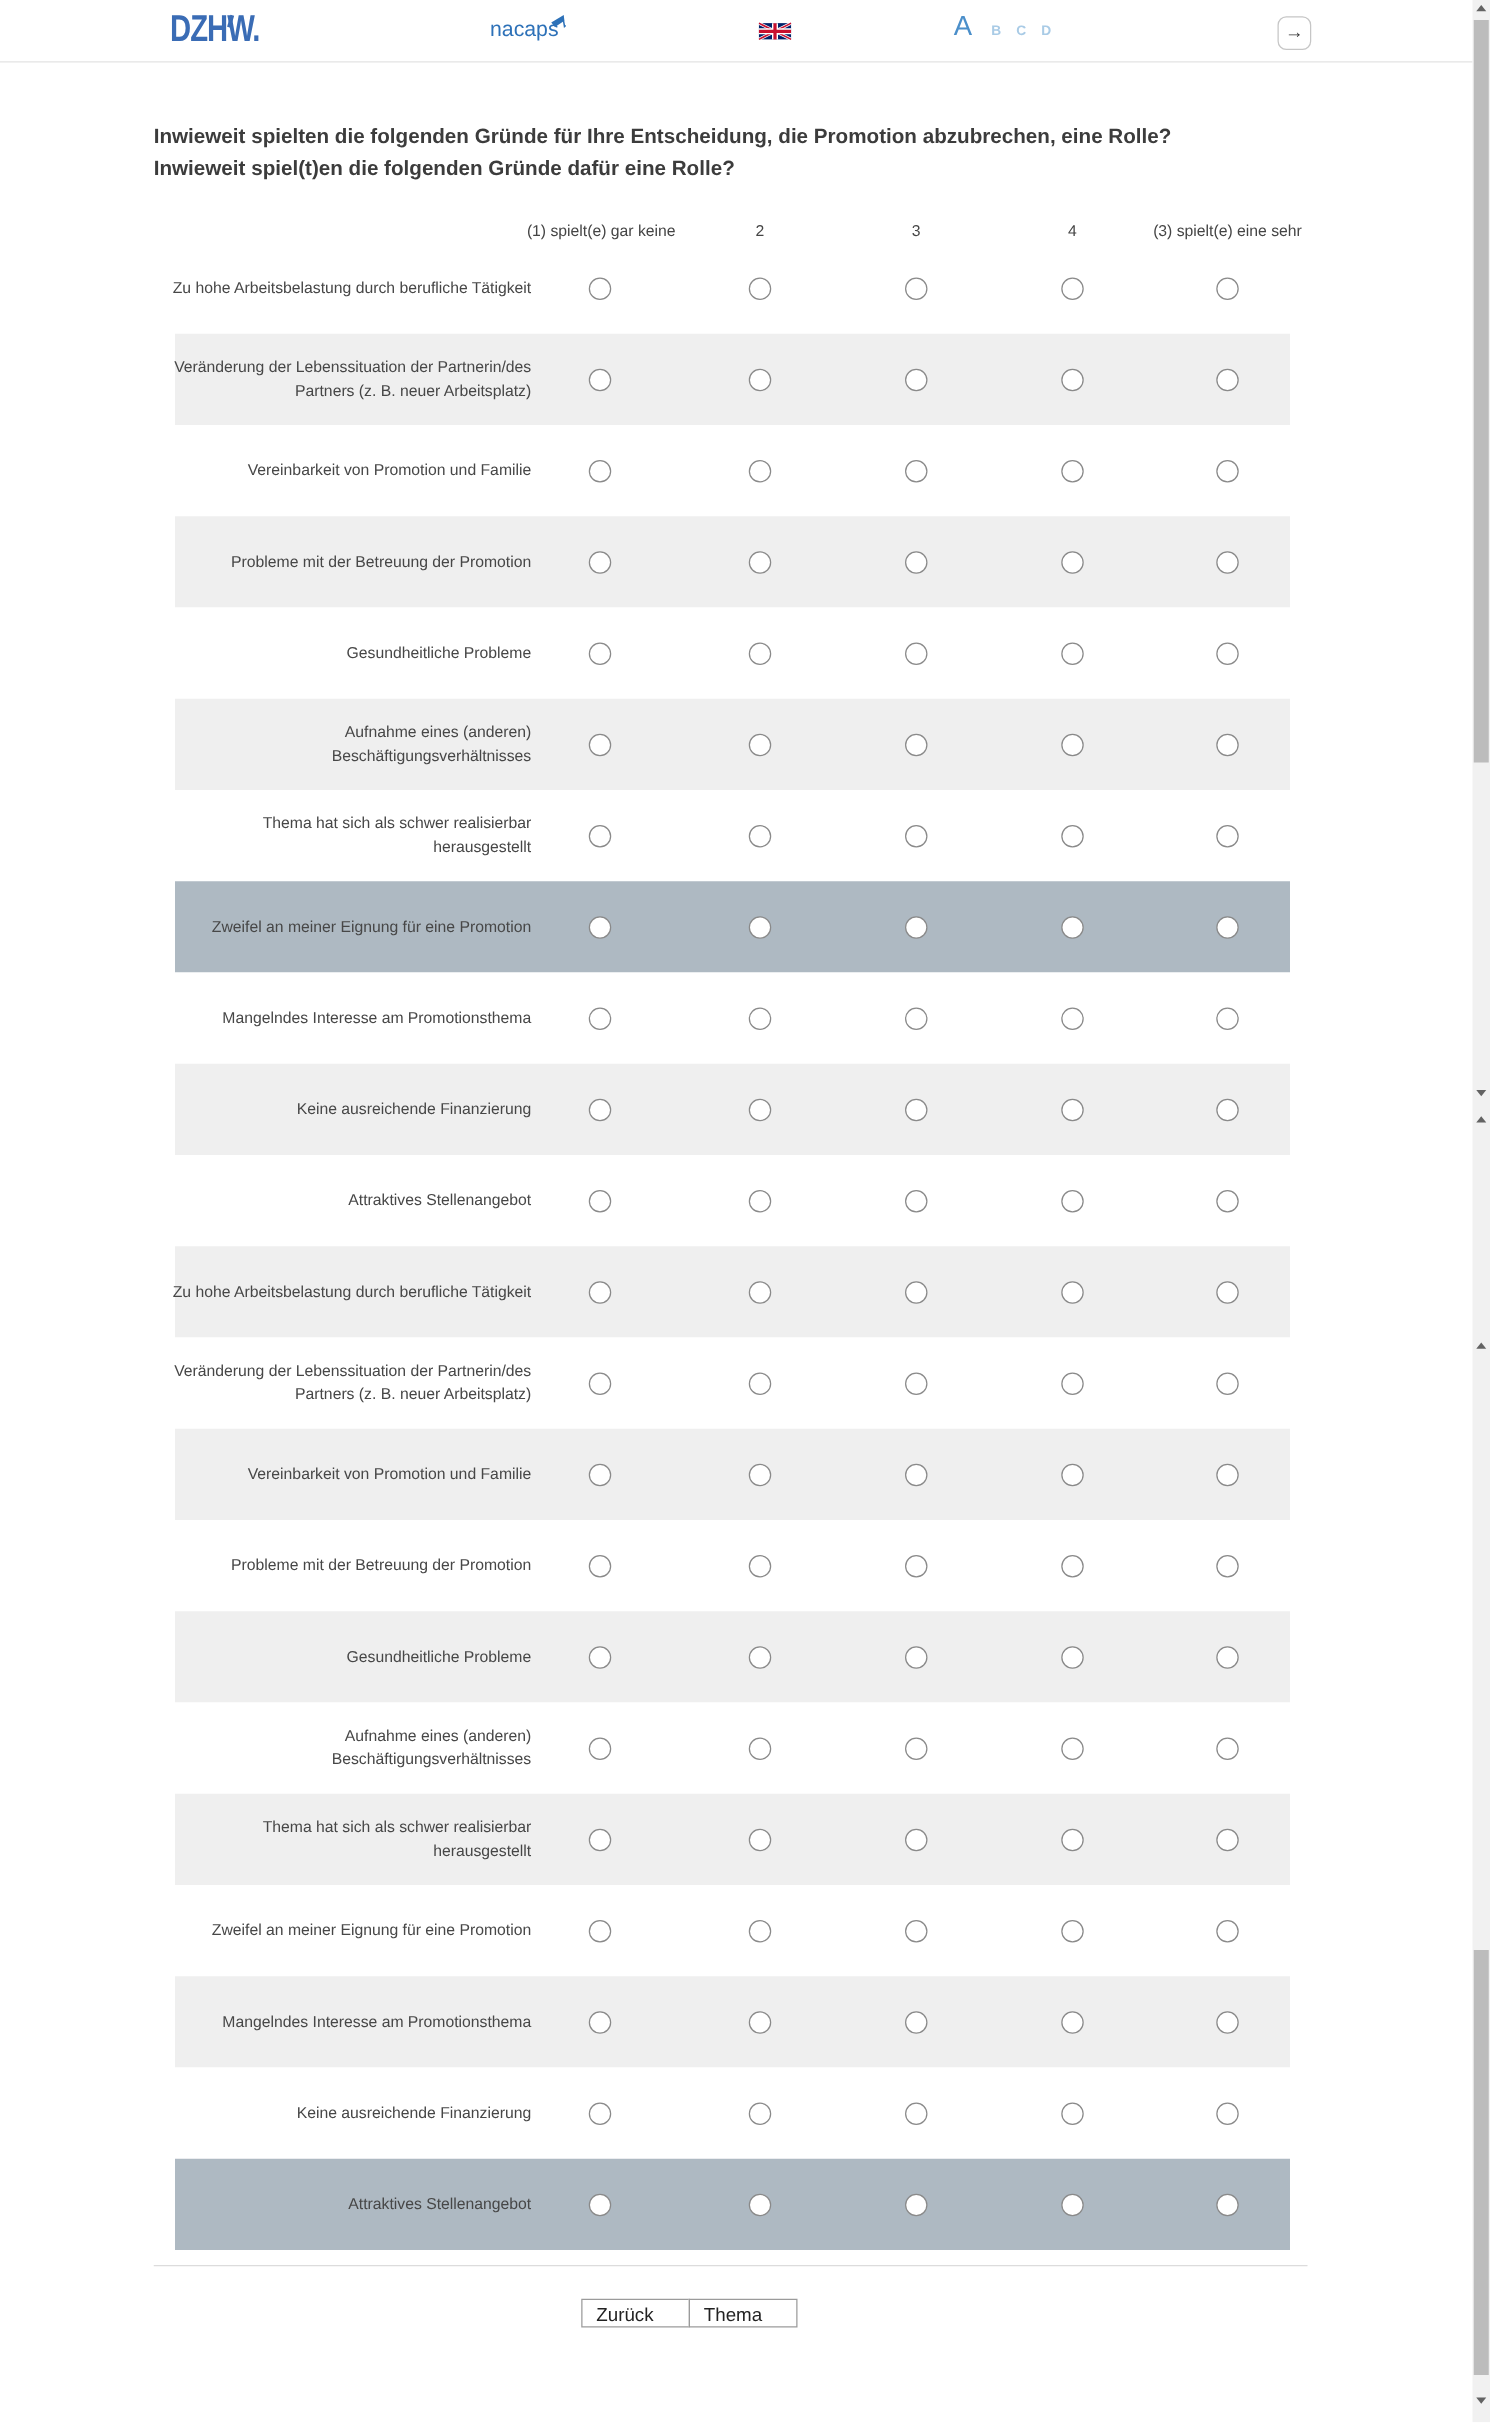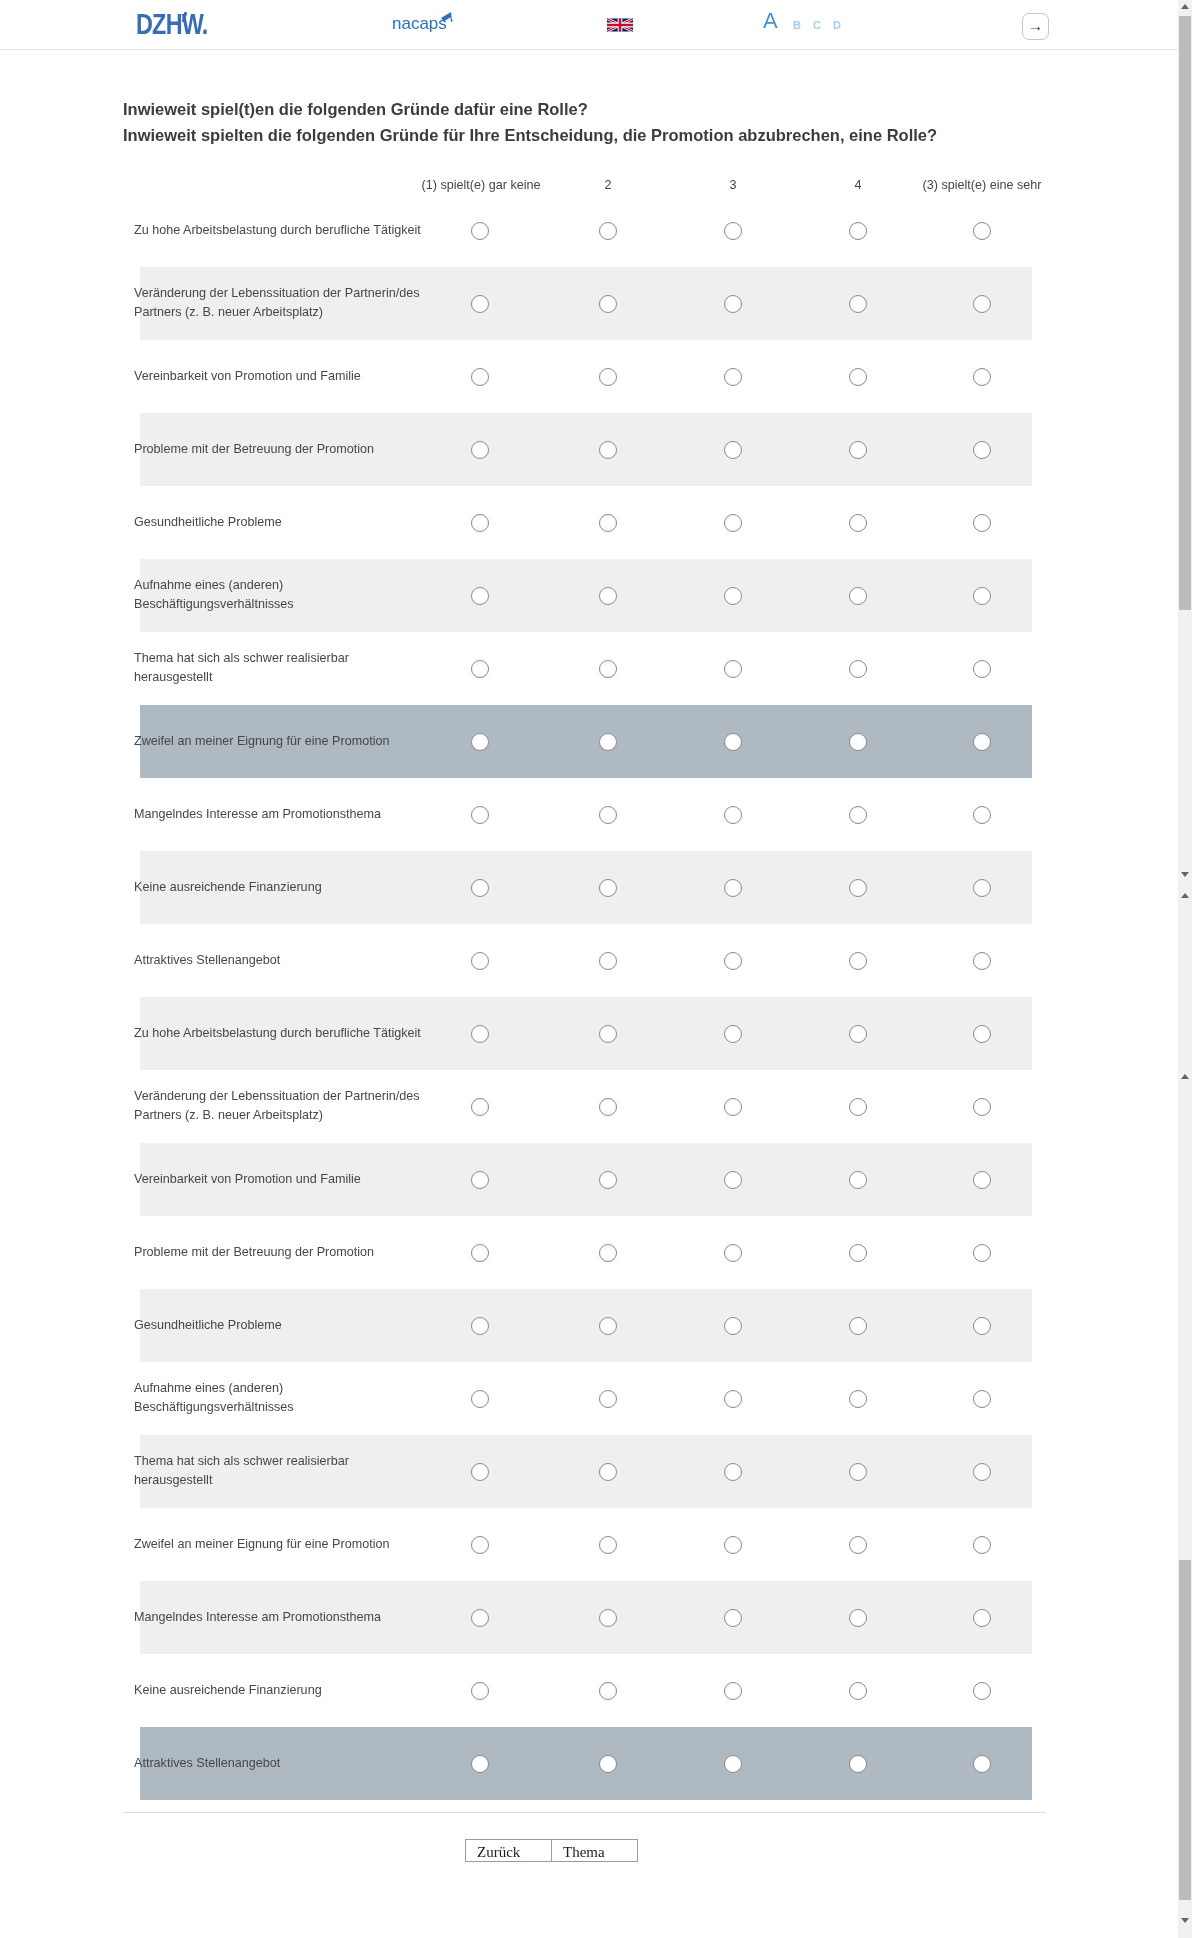--- a/index.html
+++ b/index.html
@@ -38,31 +38,31 @@
   .c3{left:610px;width:40px;}
   .c4{left:735px;width:40px;}
   .c5{left:859px;width:132px;}
 
   
   .rows{position:absolute;left:140px;top:194px;width:892px;}
   .mrow{position:relative;width:892px;height:73px;background:#fff;}
   .mrow.gray{background:#efefef;}
   .mrow.highlight{background:#aeb9c2;}
   .mlabel{position:absolute;left:-6px;top:50%;transform:translateY(-50%);width:291px;
-          font-size:12.6px;color:#474747;line-height:1.55;}
+          text-align:right;font-size:12.6px;color:#474747;line-height:1.55;}
   .radio{position:absolute;top:50%;width:16px;height:16px;border:1px solid #8a8a8a;
          border-radius:50%;background:#fff;transform:translate(-50%,-50%);cursor:pointer;}
 
   
   .divider{position:absolute;left:123px;top:1812px;width:923px;height:0;
            border-top:1px solid #dcdcdc;}
   .navbtns{position:absolute;left:465px;top:1839px;display:flex;}
   .btn{height:23px;line-height:23px;border:1px solid #9b9b9b;background:#fff;font-size:15px;
        color:#222;padding-left:11px;width:87px;cursor:pointer;
-       font-family:Liberation Serif, serif;text-align:left;}
+       font-family:Liberation Sans, sans-serif;text-align:left;}
   .btn.next{margin-left:-1px;}
 
   
   .footer{position:absolute;left:0;top:1897px;width:1178px;height:41px;background:#0a69b4;
           color:#fff;font-size:15px;line-height:41px;padding-left:125px;box-sizing:border-box;}
 
   
   .scrollbar{position:absolute;right:0;top:0;width:14px;height:1938px;background:#f1f1f1;z-index:5;}
   .sb-thumb{position:absolute;left:1px;width:12px;background:#bcbcbc;}
   .t1{top:16px;height:594px;}
@@ -102,22 +102,22 @@
     <span class="fs fs-a">A</span>
     <span class="fs fs-b">B</span>
     <span class="fs fs-c">C</span>
     <span class="fs fs-d">D</span>
     <div class="next-btn">
       <span>→</span>
     </div>
   </div>
 
   <div class="title">
+    <div>Inwieweit spielten die folgenden Gründe für Ihre Entscheidung, die Promotion abzubrechen, eine Rolle?</div>
     <div>Inwieweit spiel(t)en die folgenden Gründe dafür eine Rolle?</div>
-    <div>Inwieweit spielten die folgenden Gründe für Ihre Entscheidung, die Promotion abzubrechen, eine Rolle?</div>
   </div>
 
   <div class="colheads">
     <div class="colhead c1">(1) spielt(e) gar keine Rolle</div>
     <div class="colhead c2">2</div>
     <div class="colhead c3">3</div>
     <div class="colhead c4">4</div>
     <div class="colhead c5">(3) spielt(e) eine sehr große Rolle</div>
   </div>
 

